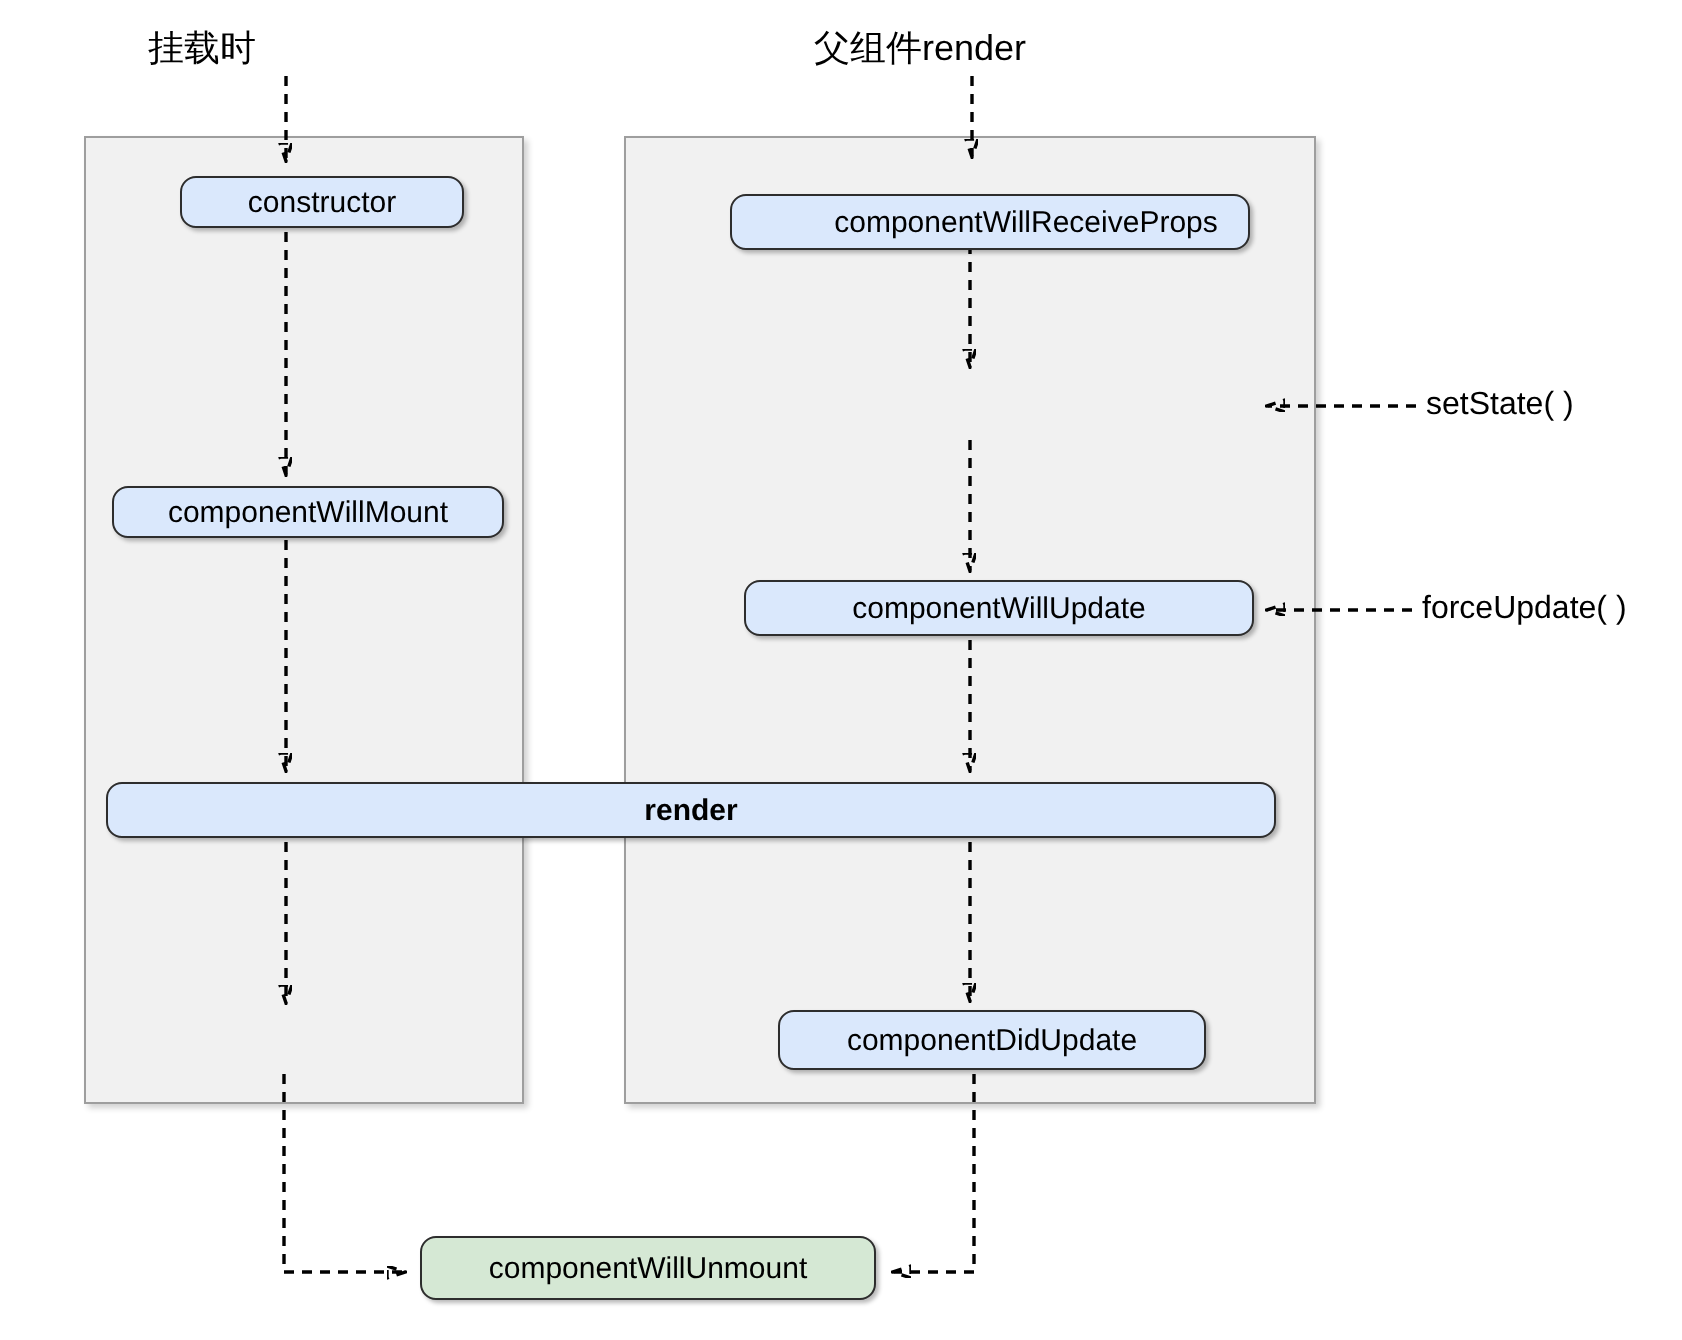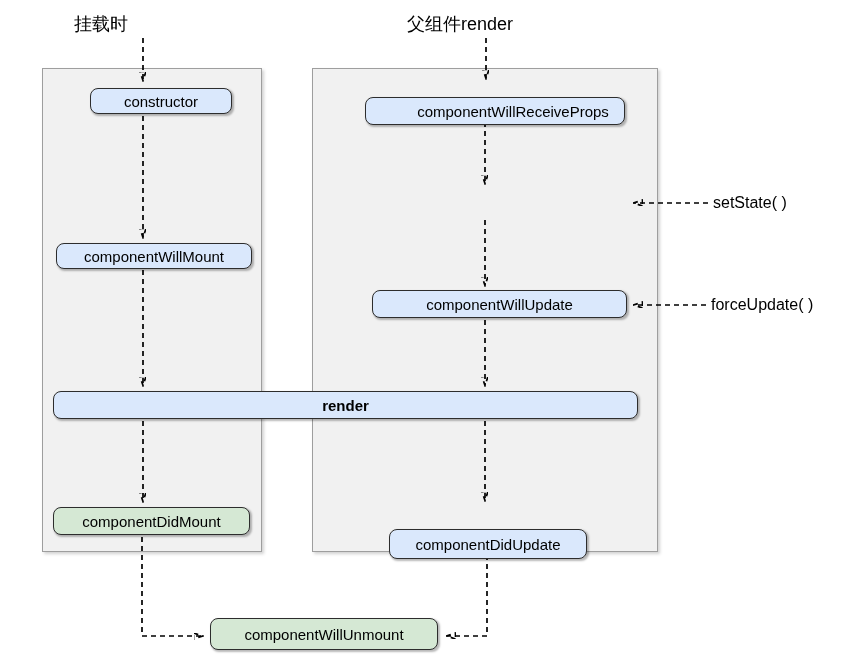--- a/index.html
+++ b/index.html
@@ -58,21 +58,21 @@
   .node.green { background: var(--node-green, #d5e8d4); }
   .node.bold  { font-weight: bold; }
 
   #node-constructor              { left: 90px;  top: 88px;  width: 142px; height: 26px; }
   #node-componentWillMount       { left: 56px;  top: 243px; width: 196px; height: 26px; }
   #node-componentWillReceiveProps{ left: 365px; top: 97px;  width: 260px; height: 28px; padding-left: 36px; }
   #node-shouldComponentUpdate    { left: 365px; top: 189px; width: 260px; height: 29px; }
   #node-componentWillUpdate      { left: 372px; top: 290px; width: 255px; height: 28px; }
   #node-render                   { left: 53px;  top: 391px; width: 585px; height: 28px; }
   #node-componentDidMount        { left: 53px;  top: 507px; width: 197px; height: 28px; }
-  #node-componentDidUpdate       { left: 389px; top: 529px; width: 198px; height: 30px; }
+  #node-componentDidUpdate       { left: 389px; top: 505px; width: 214px; height: 30px; }
   #node-componentWillUnmount     { left: 210px; top: 618px; width: 228px; height: 32px; }
 
   .entry-label {
     position: absolute;
     text-align: left;
     font-size: 18px;
     line-height: 22px;
     z-index: 3;
     white-space: nowrap;
   }
@@ -119,20 +119,19 @@
   </svg>
 
   <div class="entry-label" id="label-mount">挂载时</div>
   <div class="entry-label" id="label-parentRender">父组件render</div>
 
   <div class="node blue" id="node-constructor">constructor</div>
   <div class="node blue" id="node-componentWillMount">componentWillMount</div>
   <div class="node blue" id="node-componentWillReceiveProps">componentWillReceiveProps</div>
   <div class="node blue" id="node-componentWillUpdate">componentWillUpdate</div>
   <div class="node blue bold" id="node-render">render</div>
-  <div class="node green" id="node-componentDidMount">componentDidMount</div>
   <div class="node blue" id="node-componentDidUpdate">componentDidUpdate</div>
   <div class="node green" id="node-componentWillUnmount">componentWillUnmount</div>
 
   <div class="side-label" id="label-setState">setState( )</div>
   <div class="side-label" id="label-forceUpdate">forceUpdate( )</div>
 
 </div>
 
 </body></html>

